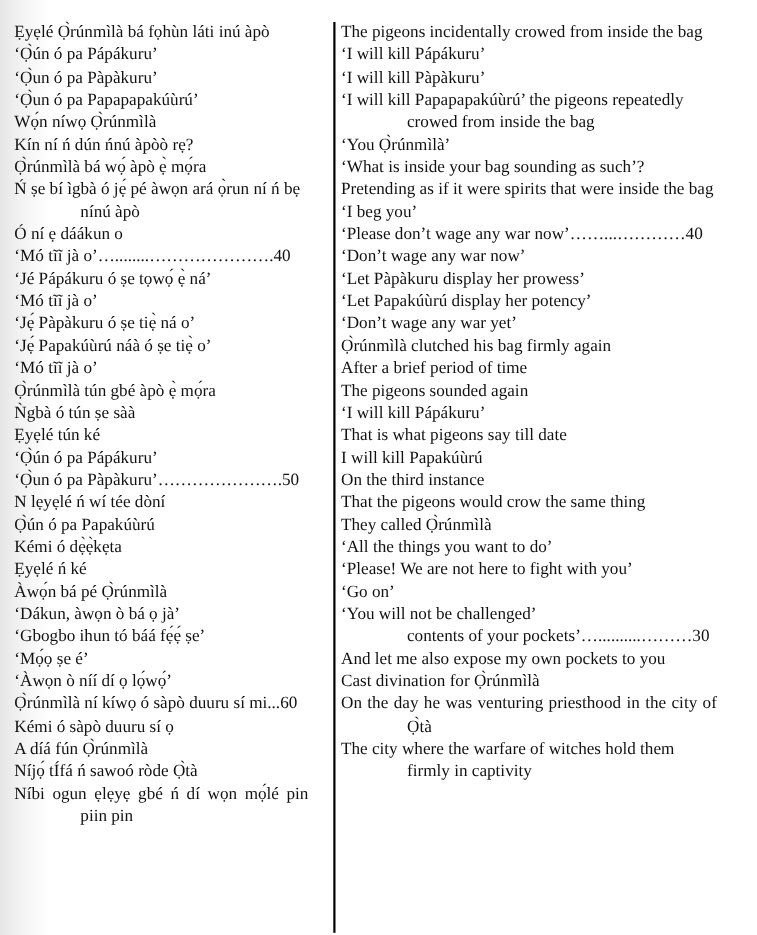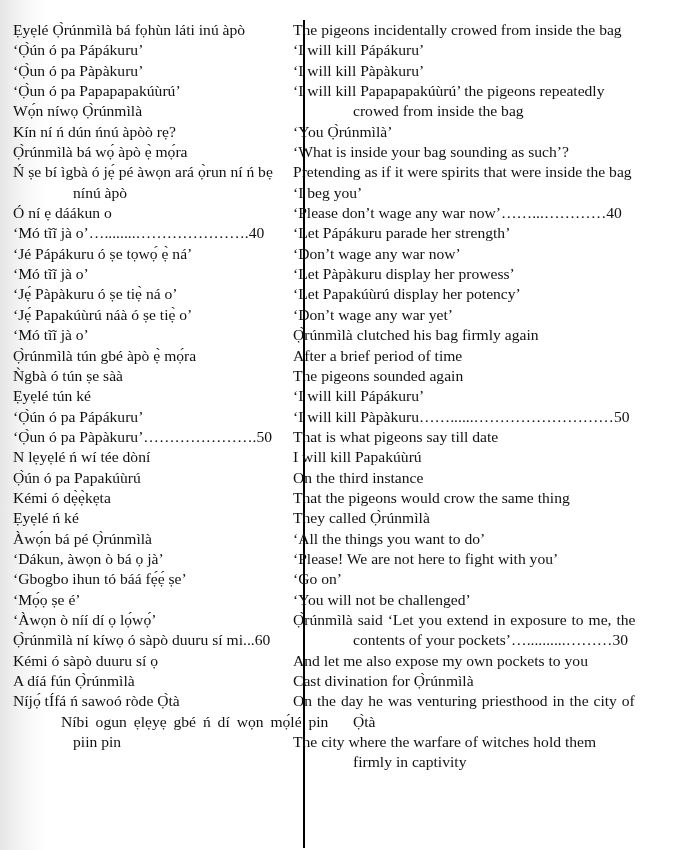--- a/index.html
+++ b/index.html
@@ -19,21 +19,21 @@
       position: absolute;
       top: 20px;
       font-size: 15.6px;
       line-height: 20.35px;
     }
     .col-left {
       left: 13px;
       width: 284px;
     }
     .col-right {
-      left: 293px;
+      left: 310px;
       width: 370px;
     }
     .divider {
       position: absolute;
       left: 303px;
       top: 20px;
       width: 2px;
       height: 828px;
       background: #000;
     }
@@ -78,57 +78,54 @@
   <span class="line">Ẹyẹlé ń ké</span>
   <span class="line">Àwọ́n bá pé Ọ̀rúnmìlà</span>
   <span class="line">‘Dákun, àwọn ò bá ọ jà’</span>
   <span class="line">‘Gbogbo ihun tó báá fẹ́ẹ́ ṣe’</span>
   <span class="line">‘Mọ́ọ ṣe é’</span>
   <span class="line">‘Àwọn ò níí dí ọ lọ́wọ́’</span>
   <span class="line">Ọ̀rúnmìlà ní kíwọ ó sàpò duuru sí mi...60</span>
   <span class="line">Kémi ó sàpò duuru sí ọ</span>
   <span class="line">A díá fún Ọ̀rúnmìlà</span>
   <span class="line">Níjọ́ tÍfá ń sawoó ròde Ọ̀tà</span>
-  <span class="line" style="word-spacing:3px;margin-left:48px;">Níbi ogun ẹlẹyẹ gbé ń dí wọn mọ́lé pin</span>
+  <span class="line" style="word-spacing:3px;">Níbi ogun ẹlẹyẹ gbé ń dí wọn mọ́lé pin</span>
   <span class="cont">piin pin</span>
 </div>
 
 <div class="divider"></div>
 
 <div class="column col-right">
   <span class="line">The pigeons incidentally crowed from inside the bag</span>
   <span class="line">‘I will kill Pápákuru’</span>
   <span class="line">‘I will kill Pàpàkuru’</span>
   <span class="line">‘I will kill Papapapakúùrú’ the pigeons repeatedly</span>
   <span class="cont">crowed from inside the bag</span>
   <span class="line">‘You Ọ̀rúnmìlà’</span>
   <span class="line">‘What is inside your bag sounding as such’?</span>
   <span class="line">Pretending as if it were spirits that were inside the bag</span>
   <span class="line">‘I beg you’</span>
   <span class="line">‘Please don’t wage any war now’……...…………40</span>
-  <span class="line">‘Let Pápákuru parade her strength’</span>
   <span class="line">‘Don’t wage any war now’</span>
   <span class="line">‘Let Pàpàkuru display her prowess’</span>
   <span class="line">‘Let Papakúùrú display her potency’</span>
   <span class="line">‘Don’t wage any war yet’</span>
   <span class="line">Ọ̀rúnmìlà clutched his bag firmly again</span>
   <span class="line">After a brief period of time</span>
   <span class="line">The pigeons sounded again</span>
   <span class="line">‘I will kill Pápákuru’</span>
-  <span class="line">‘I will kill Pàpàkuru……......………………………50</span>
   <span class="line">That is what pigeons say till date</span>
   <span class="line">I will kill Papakúùrú</span>
   <span class="line">On the third instance</span>
   <span class="line">That the pigeons would crow the same thing</span>
   <span class="line">They called Ọ̀rúnmìlà</span>
   <span class="line">‘All the things you want to do’</span>
   <span class="line">‘Please! We are not here to fight with you’</span>
   <span class="line">‘Go on’</span>
   <span class="line">‘You will not be challenged’</span>
-  <span class="line" style="word-spacing:1px;">Ọ̀rúnmìlà said ‘Let you extend in exposure to me, the</span>
   <span class="cont">contents of your pockets’…..........………30</span>
   <span class="line">And let me also expose my own pockets to you</span>
   <span class="line">Cast divination for Ọ̀rúnmìlà</span>
   <span class="line" style="word-spacing:1px;">On the day he was venturing priesthood in the city of</span>
   <span class="cont">Ọ̀tà</span>
   <span class="line">The city where the warfare of witches hold them</span>
   <span class="cont">firmly in captivity</span>
 </div>
 
 </body></html>

